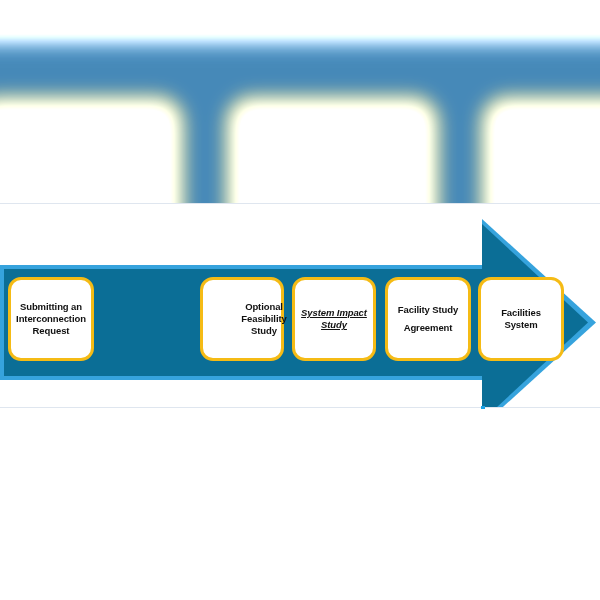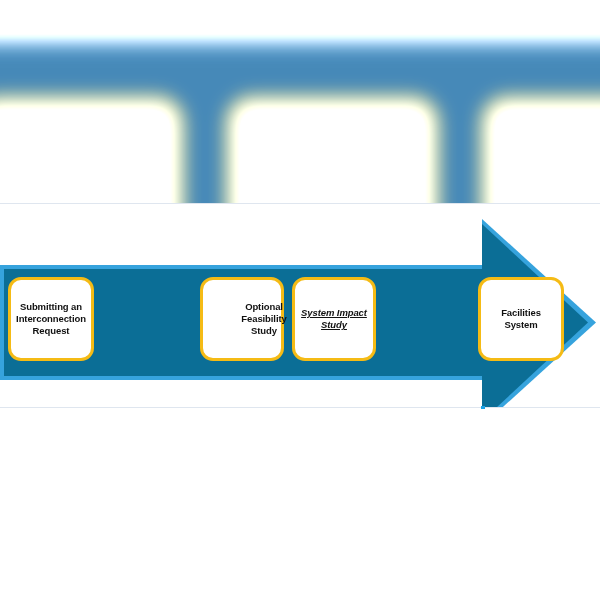--- a/index.html
+++ b/index.html
@@ -231,20 +231,24 @@
       <span class="step-label">Optional
 Feasibility
 Study</span>
     </div>
 
     <div class="step step-3">
       <span class="step-label link">System Impact
 Study</span>
     </div>
 
+    <div class="step step-4">
+      <span class="step-label roomy">Facility Study
+Agreement</span>
+    </div>
 
     <div class="step step-5">
       <span class="step-label">Facilities System</span>
     </div>
 
     <div class="band-bottom-seam"></div>
   </div>
 
   <div class="tiny-cyan-mark"></div>
 

